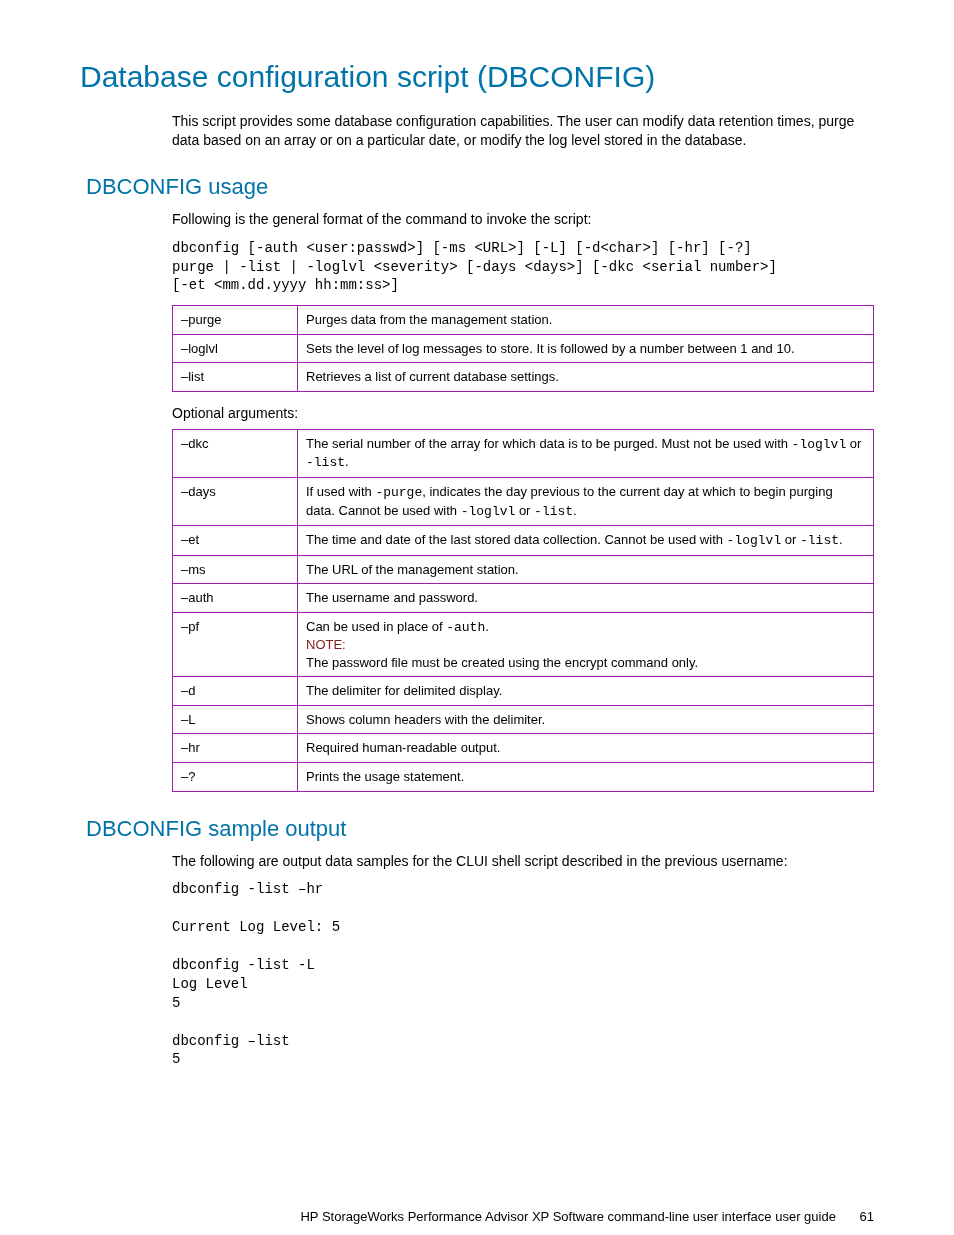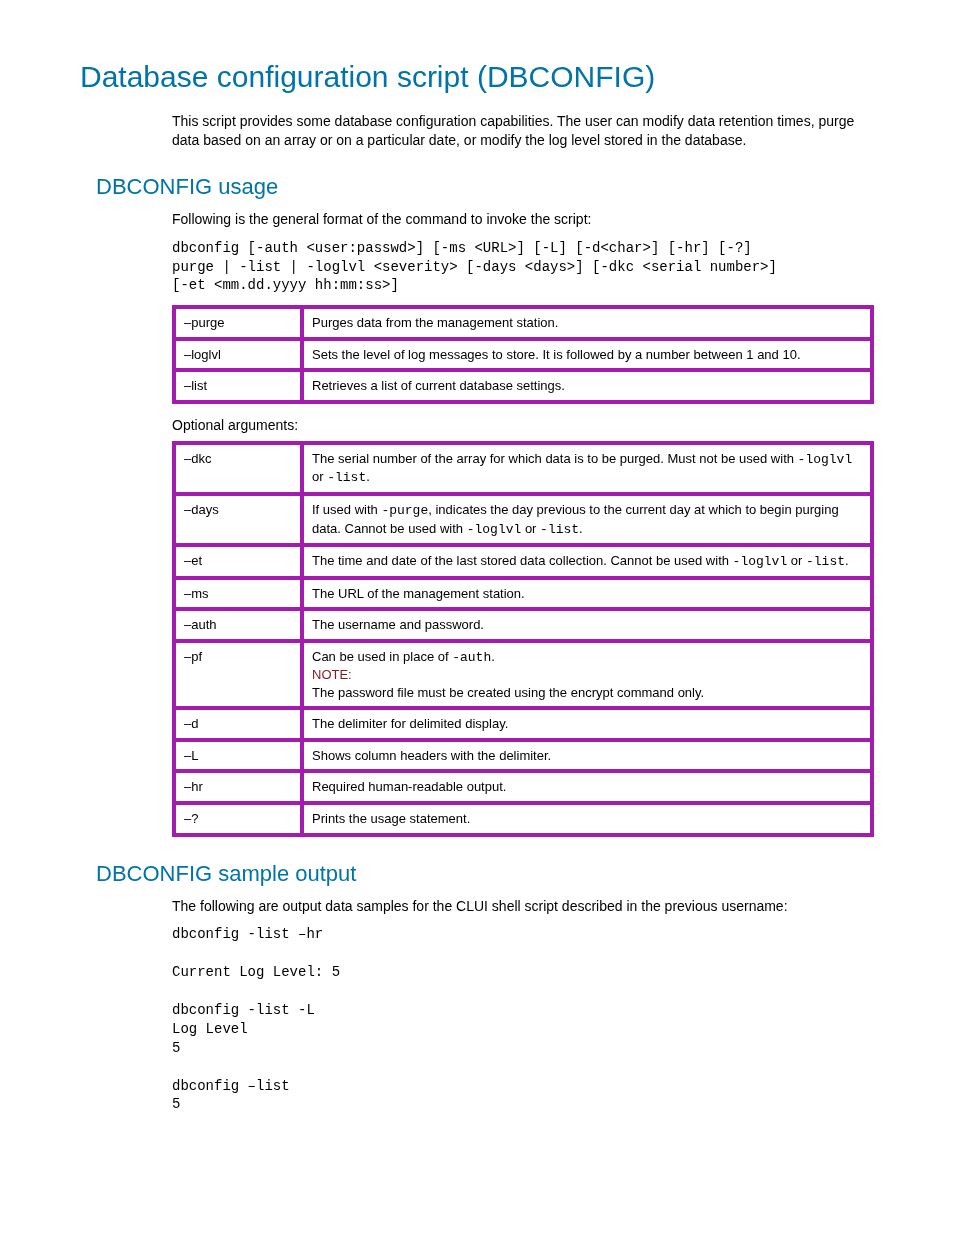--- a/index.html
+++ b/index.html
@@ -15,21 +15,21 @@
   h1 {
     font-size: 30px;
     font-weight: normal;
     color: #0073a8;
     margin: 0 0 18px 0;
   }
   h2 {
     font-size: 22px;
     font-weight: normal;
     color: #0073a8;
-    margin: 24px 0 10px 16px;
+    margin: 24px 0 10px 6px;
   }
   .indent {
     margin-left: 92px;
   }
   p {
     margin: 6px 0;
     line-height: 1.35;
   }
   pre {
     font-family: "Courier New", monospace;
@@ -38,21 +38,21 @@
     line-height: 1.35;
     white-space: pre;
   }
   table {
     border-collapse: collapse;
     width: 100%;
     margin: 6px 0 12px 0;
     font-size: 13px;
   }
   td {
-    border: 4px solid #a21caf;
+    border: 1px solid #a21caf;
     padding: 5px 8px;
     vertical-align: top;
     line-height: 1.35;
   }
   td.arg {
     width: 108px;
   }
   .mono {
     font-family: "Courier New", monospace;
   }

